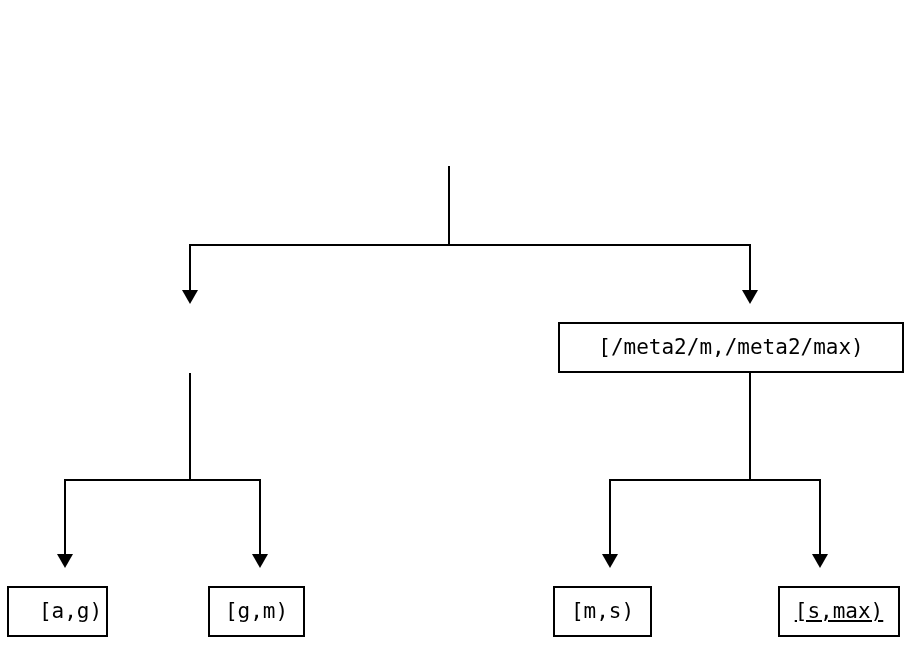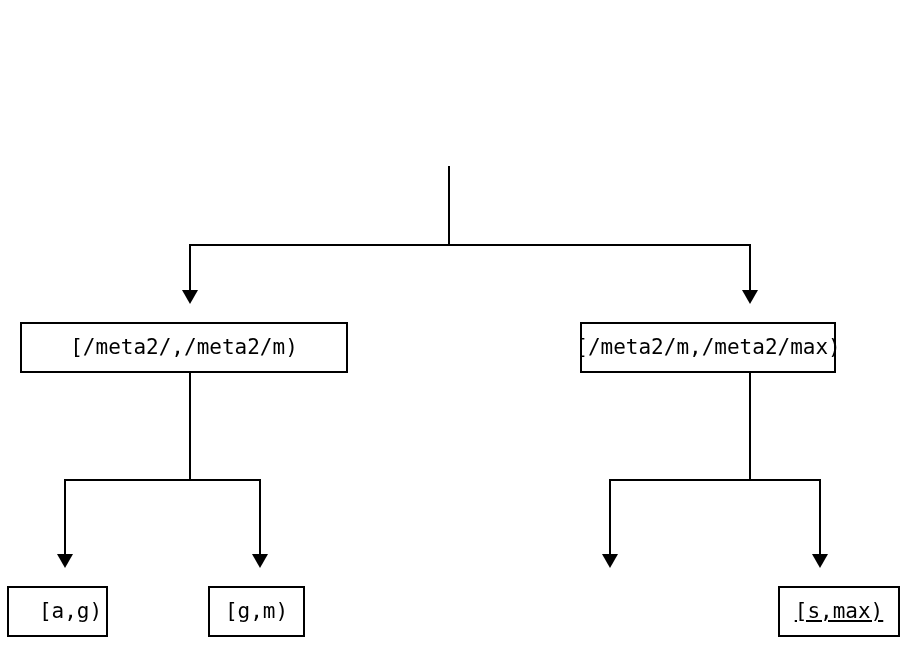--- a/index.html
+++ b/index.html
@@ -71,25 +71,22 @@
   <div class="edge-h" style="left:189px; top:244px; width:562px;"></div>
 
   <div class="edge-v" style="left:189px; top:244px; height:47px;"></div>
 
   <div class="arrowhead" style="left:182px; top:290px;"></div>
 
   <div class="edge-v" style="left:749px; top:244px; height:47px;"></div>
 
   <div class="arrowhead" style="left:742px; top:290px;"></div>
 
-  <div class="node node-branch" style="left:20px; top:322px; width:328px; height:51px;">
-    <span class="node-label">[/meta2/,/meta2/m)</span>
-  </div>
 
-  <div class="node node-branch" style="left:580px; top:322px; width:256px; height:51px;">
+  <div class="node node-branch" style="left:558px; top:322px; width:346px; height:51px;">
     <span class="node-label">[/meta2/m,/meta2/max)</span>
   </div>
 
   <div class="edge-v" style="left:189px; top:373px; height:108px;"></div>
 
   <div class="edge-h" style="left:64px; top:479px; width:197px;"></div>
 
   <div class="edge-v" style="left:64px; top:479px; height:76px;"></div>
 
   <div class="arrowhead" style="left:57px; top:554px;"></div>
@@ -111,18 +108,21 @@
   <div class="arrowhead" style="left:812px; top:554px;"></div>
 
   <div class="node node-leaf" style="left:7px; top:586px; width:101px; height:51px;padding-left:26px;">
     <span class="node-label">[a,g)</span>
   </div>
 
   <div class="node node-leaf" style="left:208px; top:586px; width:97px; height:51px;">
     <span class="node-label">[g,m)</span>
   </div>
 
+  <div class="node node-leaf" style="left:553px; top:586px; width:99px; height:51px;">
+    <span class="node-label">[m,s)</span>
+  </div>
 
   <div class="node node-leaf" style="left:778px; top:586px; width:122px; height:51px;text-decoration:underline;">
     <span class="node-label">[s,max)</span>
   </div>
 
 </div>
 
 </body></html>

